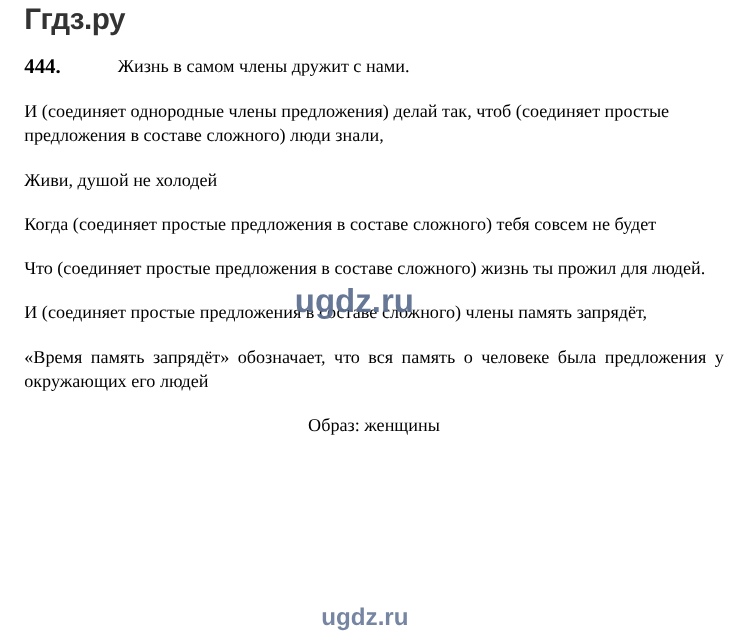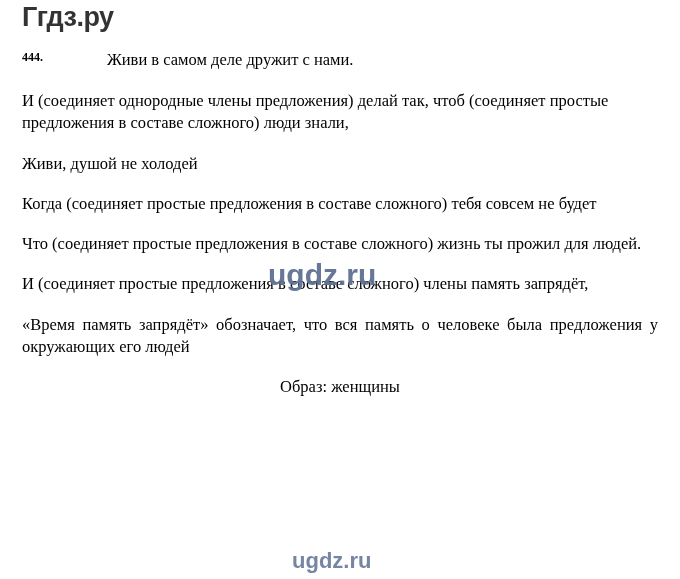--- a/index.html
+++ b/index.html
@@ -57,21 +57,21 @@
   }
   .task-row {
     position: relative;
     min-height: 24px;
     margin-bottom: 16px;
   }
   .task-number {
     position: absolute;
     left: 0;
     top: 0;
-    font-size: 12px;
+    font-size: 19px;
     font-weight: bold;
   }
   .task-title {
     position: absolute;
     left: 85px;
     top: 0;
     font-size: 16.5px;
   }
   p.para {
     margin: 0 0 18px 0;
@@ -90,21 +90,21 @@
 <body>
 
 <div class="page">
 
   <div class="site-logo">Ггдз.ру</div>
 
   <div class="content">
 
     <div class="task-row">
       <span class="task-number">444.</span>
-      <span class="task-title">Живи в самом деле дружит с нами.</span>
+      <span class="task-title">Жизнь в самом члены дружит с нами.</span>
     </div>
 
     <p class="para">И (соединяет однородные члены предложения) делай так, чтоб (соединяет простые предложения в составе сложного) люди знали,</p>
     <p class="para">Живи, душой не холодей</p>
     <p class="para">Когда (соединяет простые предложения в составе сложного) тебя совсем не будет</p>
     <p class="para">Что (соединяет простые предложения в составе сложного) жизнь ты прожил для людей.</p>
     <p class="para">И (соединяет простые предложения в составе сложного) члены память запрядёт,</p>
     <p class="para justified">«Время память запрядёт» обозначает, что вся память о человеке была предложения у окружающих его людей</p>
     <p class="para last">Образ: женщины</p>
 

